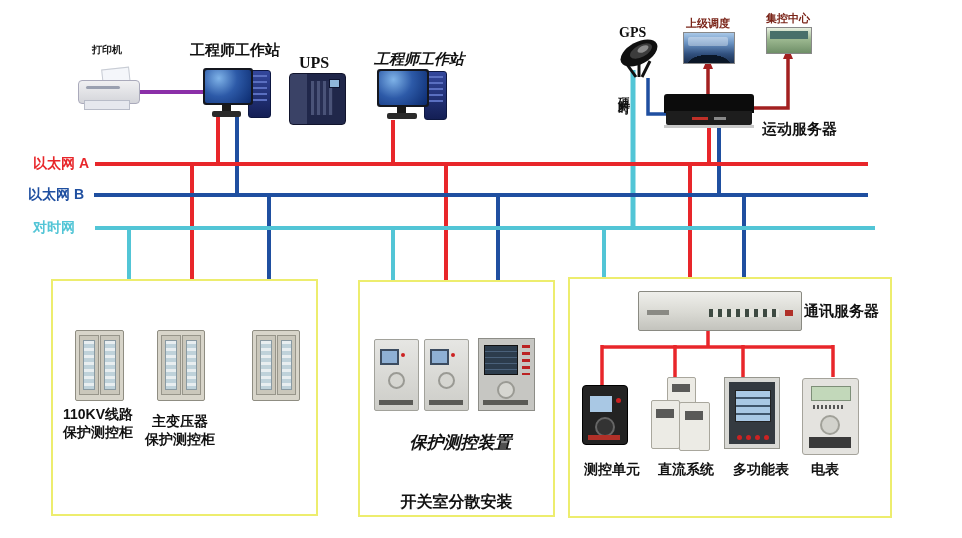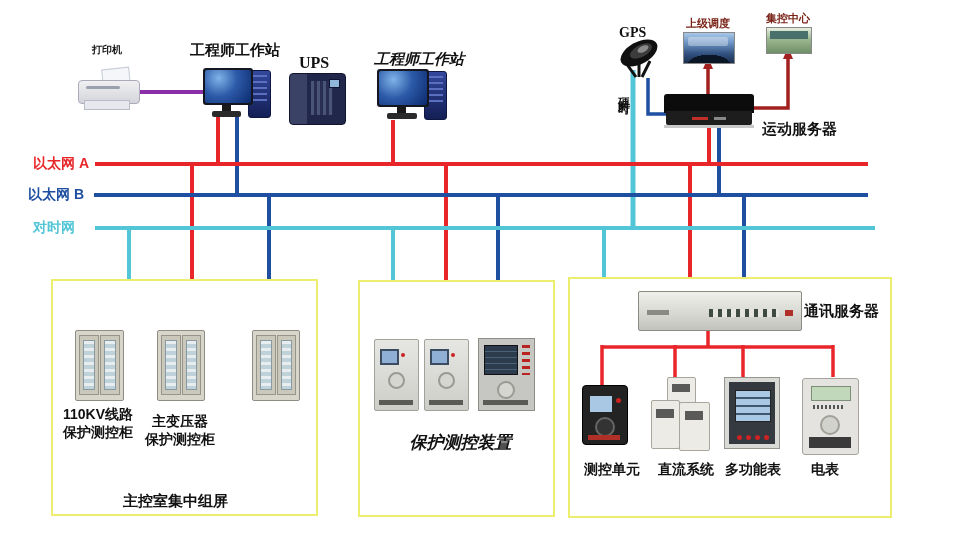--- a/index.html
+++ b/index.html
@@ -217,21 +217,20 @@
   </div>
 
   <div class="lbl center" style="left:56px;top:405px;width:84px;font-size:14px;line-height:18px;">
     <div>110KV线路</div>
       <div>保护测控柜</div>
   </div>
   <div class="lbl center" style="left:140px;top:412px;width:80px;font-size:14px;line-height:18px;">
     <div>主变压器</div>
       <div>保护测控柜</div>
   </div>
-  <div class="lbl center" style="left:44px;top:492px;width:263px;font-size:15px;">主控室集中组屏</div>
 
   <div class="dev relay" style="left:374px;top:339px;width:43px;height:70px;">
     <div class="rscr" style="left:5px;top:9px;width:15px;height:12px;"></div>
     <div class="reddot" style="left:26px;top:13px;width:4px;height:4px;"></div>
     <div class="rknob" style="left:13px;top:32px;width:13px;height:13px;"></div>
     <div class="rstrip" style="left:4px;bottom:5px;width:34px;height:5px;"></div>
   </div>
   <div class="dev relay" style="left:424px;top:339px;width:43px;height:70px;">
     <div class="rscr" style="left:5px;top:9px;width:15px;height:12px;"></div>
     <div class="reddot" style="left:26px;top:13px;width:4px;height:4px;"></div>
@@ -239,20 +238,21 @@
     <div class="rstrip" style="left:4px;bottom:5px;width:34px;height:5px;"></div>
   </div>
   <div class="dev" style="left:478px;top:338px;width:55px;height:71px;background:#c6c6c2;border:1px solid #8d8d87;">
     <div style="position:absolute;left:5px;top:6px;width:32px;height:28px;background:#2c3c4c;border:1px solid #111;
       background-image:repeating-linear-gradient(180deg,transparent 0 5px,#4a617a 5px 6px);"></div>
     <div style="position:absolute;right:4px;top:6px;width:8px;height:30px;background:repeating-linear-gradient(180deg,#b22 0 3px,#c6c6c2 3px 7px);"></div>
     <div class="rknob" style="left:18px;top:42px;width:14px;height:14px;"></div>
     <div class="rstrip" style="left:4px;bottom:5px;width:45px;height:5px;"></div>
   </div>
   <div class="lbl center" style="left:364px;top:431px;width:193px;font-size:17px;font-style:italic;">保护测控装置</div>
+  <div class="lbl center" style="left:360px;top:492px;width:193px;font-size:16px;">开关室分散安装</div>
 
   <div class="dev comm" style="left:638px;top:291px;width:162px;height:38px;">
     <div class="commslots" style="left:70px;top:17px;width:70px;height:8px;"></div>
     <div style="position:absolute;left:8px;top:18px;width:22px;height:5px;background:#8a8a84;"></div>
     <div class="commdot" style="right:8px;top:18px;width:8px;height:6px;"></div>
   </div>
   <div class="lbl" style="left:804px;top:302px;font-size:15px;">通讯服务器</div>
 
   <div class="dev mcu" style="left:582px;top:385px;width:44px;height:58px;">
     <div class="lcd" style="left:6px;top:9px;width:22px;height:16px;"></div>
@@ -285,16 +285,16 @@
 
   <div class="dev emeter" style="left:802px;top:378px;width:55px;height:75px;">
     <div style="position:absolute;left:8px;top:7px;width:38px;height:13px;background:#c2d8ba;border:1px solid #7d8f78;"></div>
     <div style="position:absolute;left:10px;top:26px;width:30px;height:4px;background:repeating-linear-gradient(90deg,#555 0 2px,#e4e3df 2px 4px);"></div>
     <div style="position:absolute;left:17px;top:36px;width:16px;height:16px;border:2px solid #a0a098;border-radius:50%;background:#d2d2cc;"></div>
     <div style="position:absolute;left:6px;bottom:6px;width:42px;height:11px;background:#3a3a3a;"></div>
   </div>
 
   <div class="lbl center" style="left:576px;top:461px;width:72px;font-size:14px;">测控单元</div>
   <div class="lbl center" style="left:650px;top:461px;width:72px;font-size:14px;">直流系统</div>
-  <div class="lbl center" style="left:717px;top:461px;width:72px;font-size:14px;">多功能表</div>
+  <div class="lbl center" style="left:717px;top:461px;width:72px;font-size:14px;text-align:right;">多功能表</div>
   <div class="lbl center" style="left:799px;top:461px;width:52px;font-size:14px;">电表</div>
 
 </div>
 
 </body></html>

